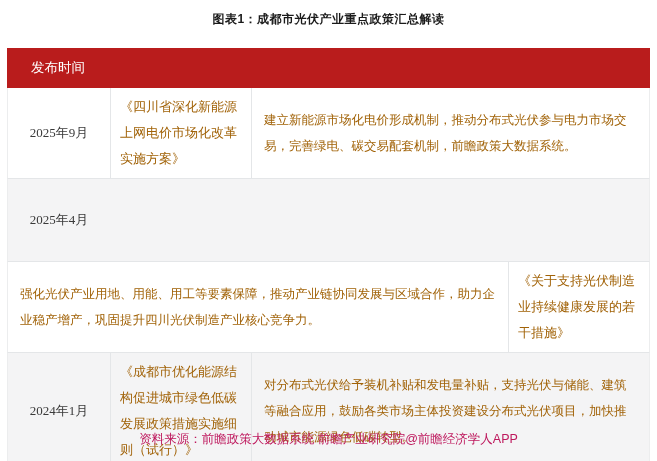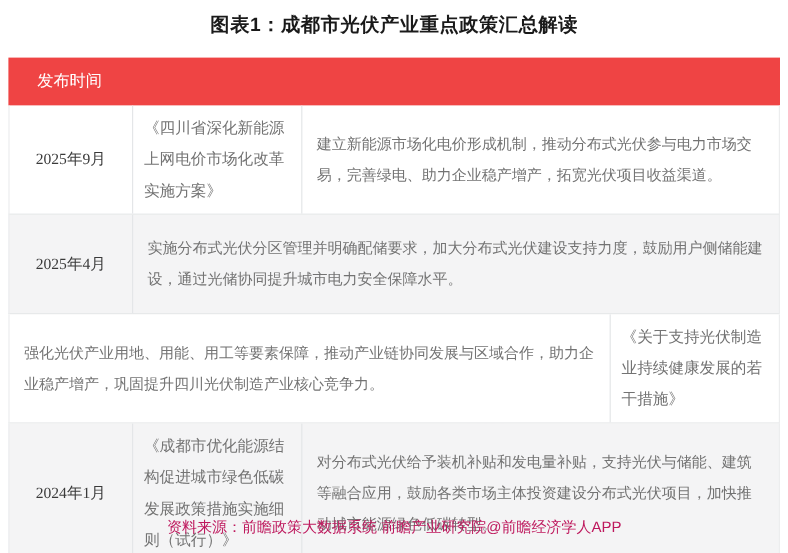--- a/index.html
+++ b/index.html
@@ -14,35 +14,35 @@
     height: 461px;
     background: #ffffff;
     overflow: hidden;
   }
   .title {
     position: absolute;
     top: 11px;
     left: 0;
     right: 0;
     text-align: center;
-    font-size: 16px;
+    font-size: 12px;
     font-weight: 700;
     color: #1a1a1a;
     letter-spacing: 0.5px;
   }
   .table {
     position: absolute;
     top: 48px;
     left: 7px;
     width: 643px;
   }
   .thead {
     display: flex;
     height: 40px;
-    background: #ef4444;
+    background: #b91c1c;
   }
   .th {
     display: flex;
     align-items: center;
     justify-content: center;
     color: #ffffff;
     font-size: 13.5px;
     box-sizing: border-box;
   }
   .th + .th { border-left: 2px solid #ffffff; }
@@ -57,21 +57,21 @@
     border-right: 1px solid #ECEDEE;
     background: #ffffff;
   }
   .trow.alt { background: #F4F4F5; }
   .r0 { min-height: 79px; }
   .r1 { min-height: 83px; }
   .r2 { min-height: 79px; }
   .r3 { min-height: 93px; }
   .td {
     box-sizing: border-box;
-    color: #737373;
+    color: #a16207;
     display: flex;
     align-items: center;
   }
   .td + .td { border-left: 1px solid #E4E6E8; }
   .td.date {
     justify-content: center;
     font-size: 13px;
     color: #3a3a3a;
     font-family: Liberation Serif, serif;
   }
@@ -122,26 +122,25 @@
   <div class="title">图表1：成都市光伏产业重点政策汇总解读</div>
 
   <div class="table">
     <div class="thead">
       <div class="th c1">发布时间</div>
     </div>
 
     <div class="trow r0">
       <div class="td c1 date">2025年9月</div>
       <div class="td c2 policy">《四川省深化新能源上网电价市场化改革实施方案》</div>
-      <div class="td c3 content">建立新能源市场化电价形成机制，推动分布式光伏参与电力市场交易，完善绿电、助力企业稳产增产，拓宽光伏项目收益渠道。</div>
+      <div class="td c3 content">建立新能源市场化电价形成机制，推动分布式光伏参与电力市场交易，完善绿电、碳交易配套机制，前瞻政策大数据系统。</div>
     </div>
 
     <div class="trow r1 alt">
       <div class="td c1 date">2025年4月</div>
-      <div class="td c3 content">实施分布式光伏分区管理并明确配储要求，加大分布式光伏建设支持力度，鼓励用户侧储能建设，通过光储协同提升城市电力安全保障水平。</div>
     </div>
 
     <div class="trow r2">
       <div class="td c3 content">强化光伏产业用地、用能、用工等要素保障，推动产业链协同发展与区域合作，助力企业稳产增产，巩固提升四川光伏制造产业核心竞争力。</div>
       <div class="td c2 policy">《关于支持光伏制造业持续健康发展的若干措施》</div>
     </div>
 
     <div class="trow r3 alt">
       <div class="td c1 date">2024年1月</div>
       <div class="td c2 policy">《成都市优化能源结构促进城市绿色低碳发展政策措施实施细则（试行）》</div>

